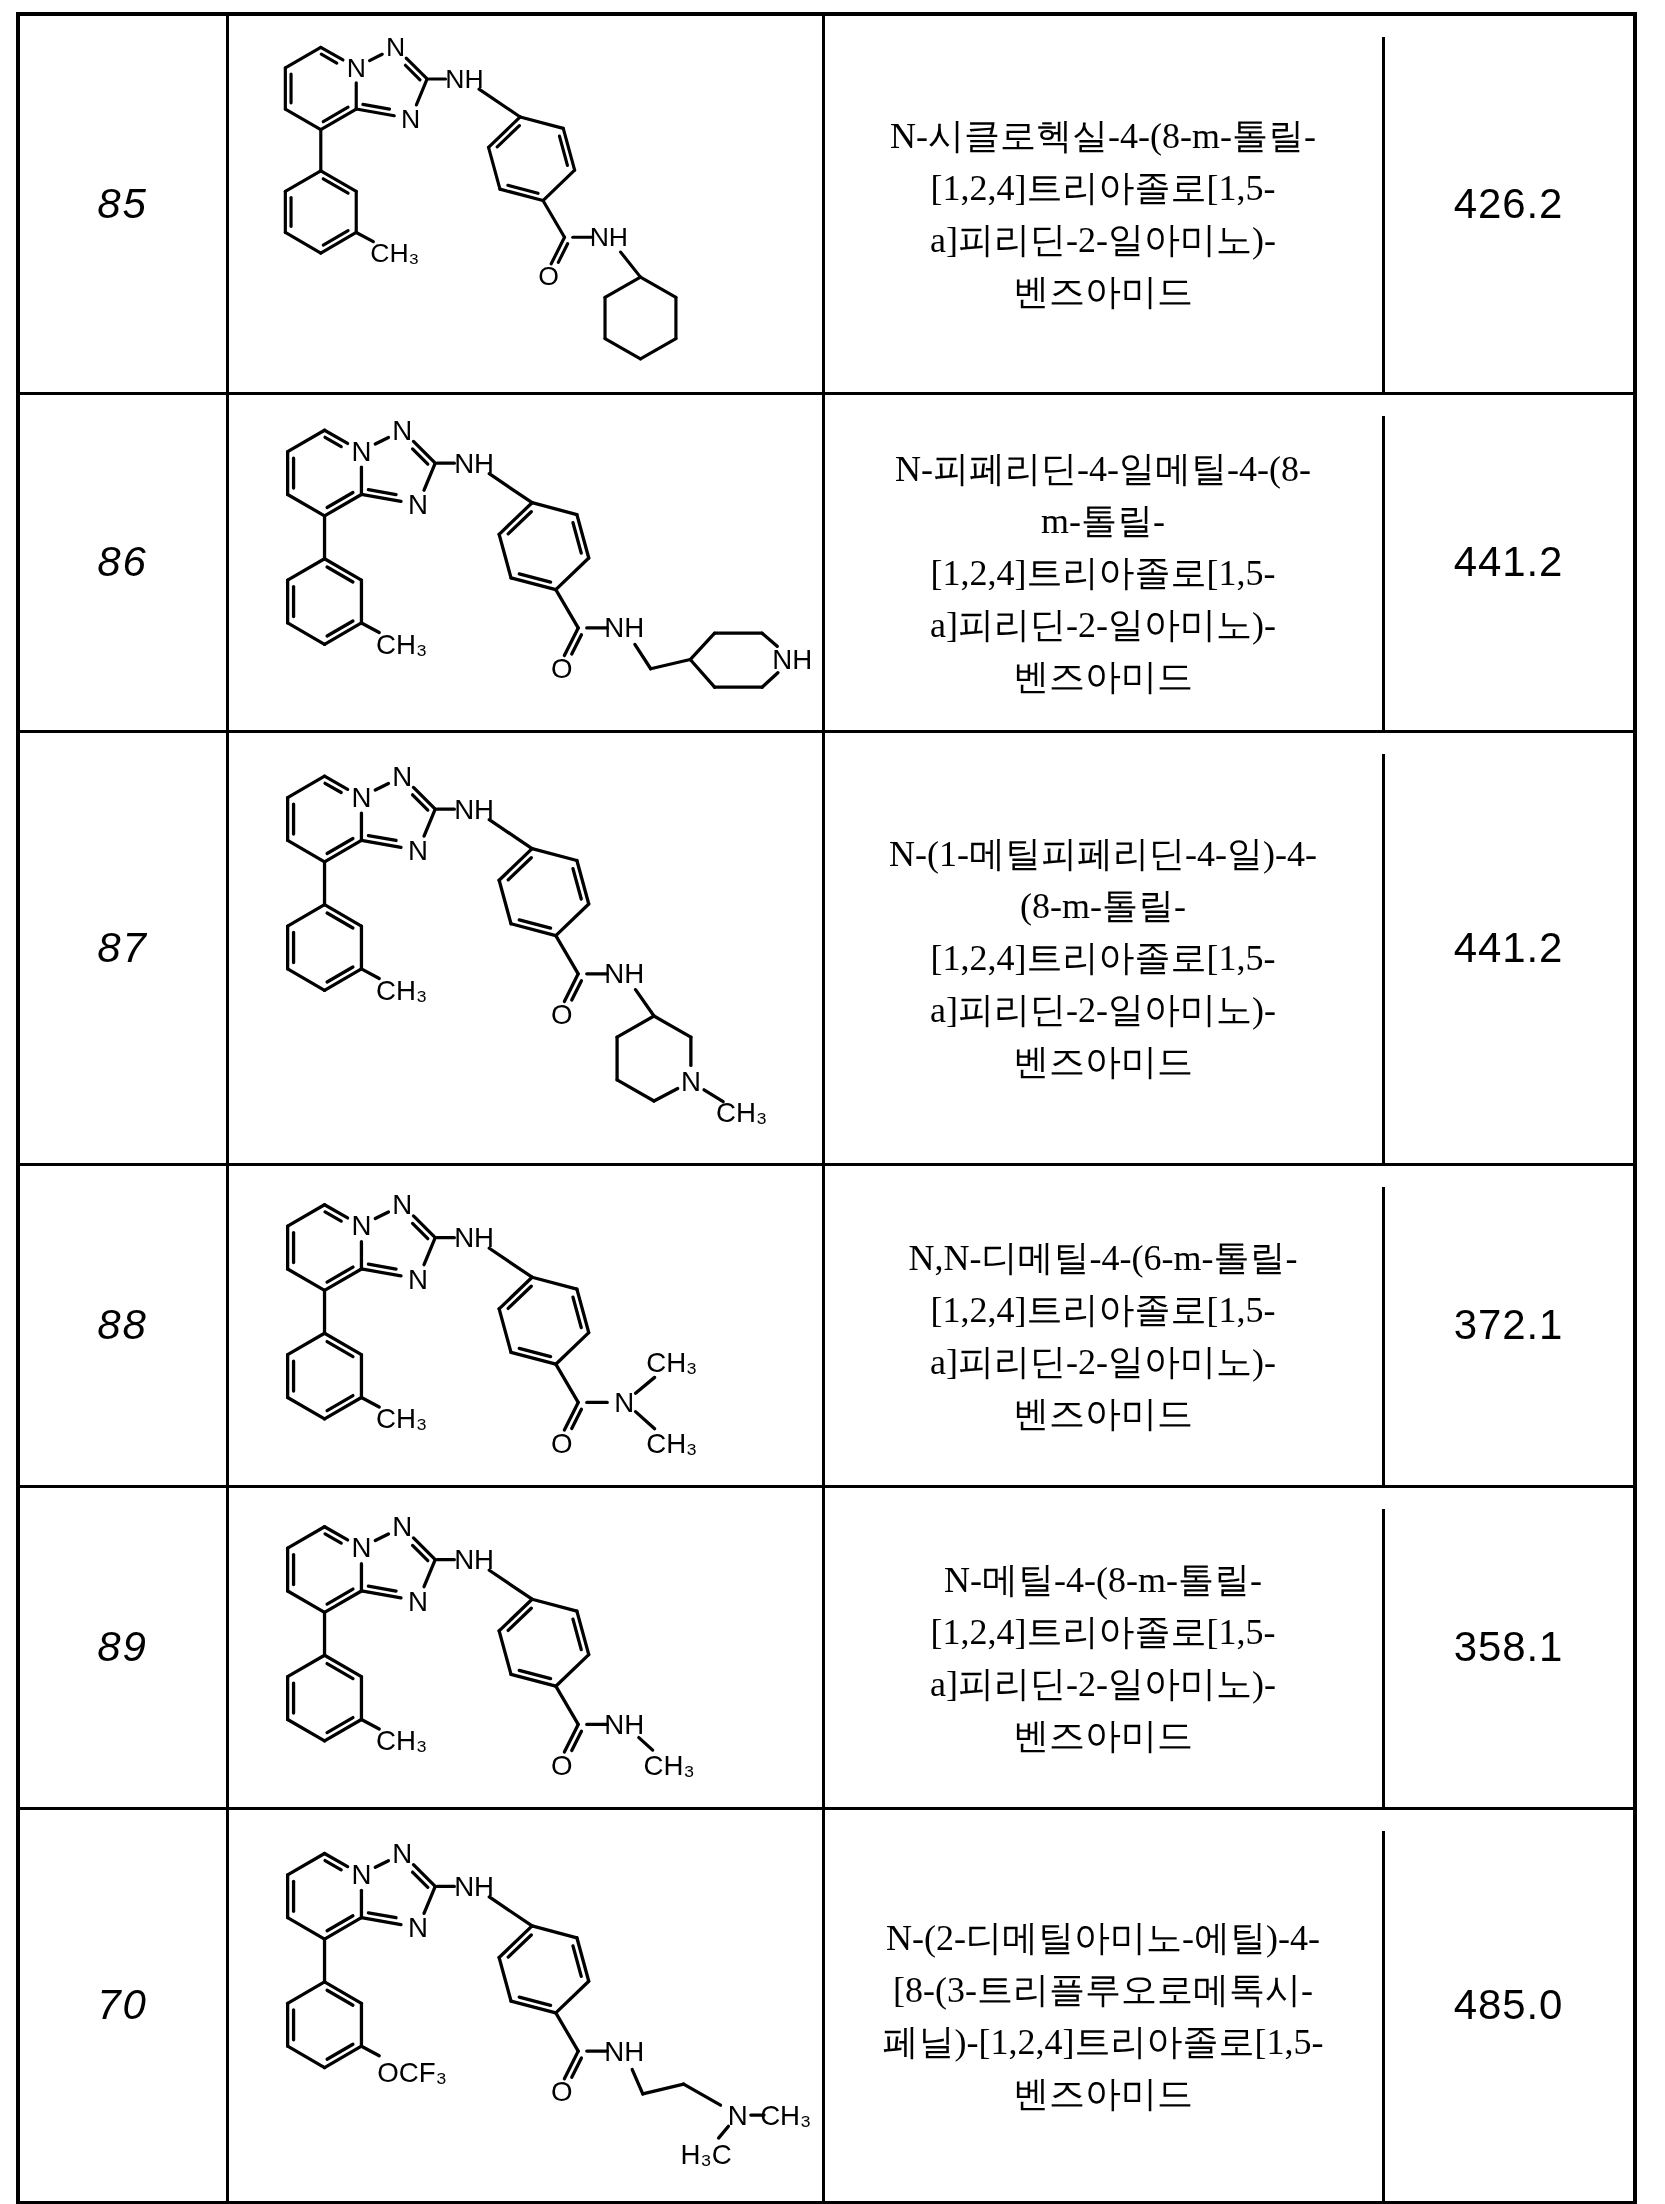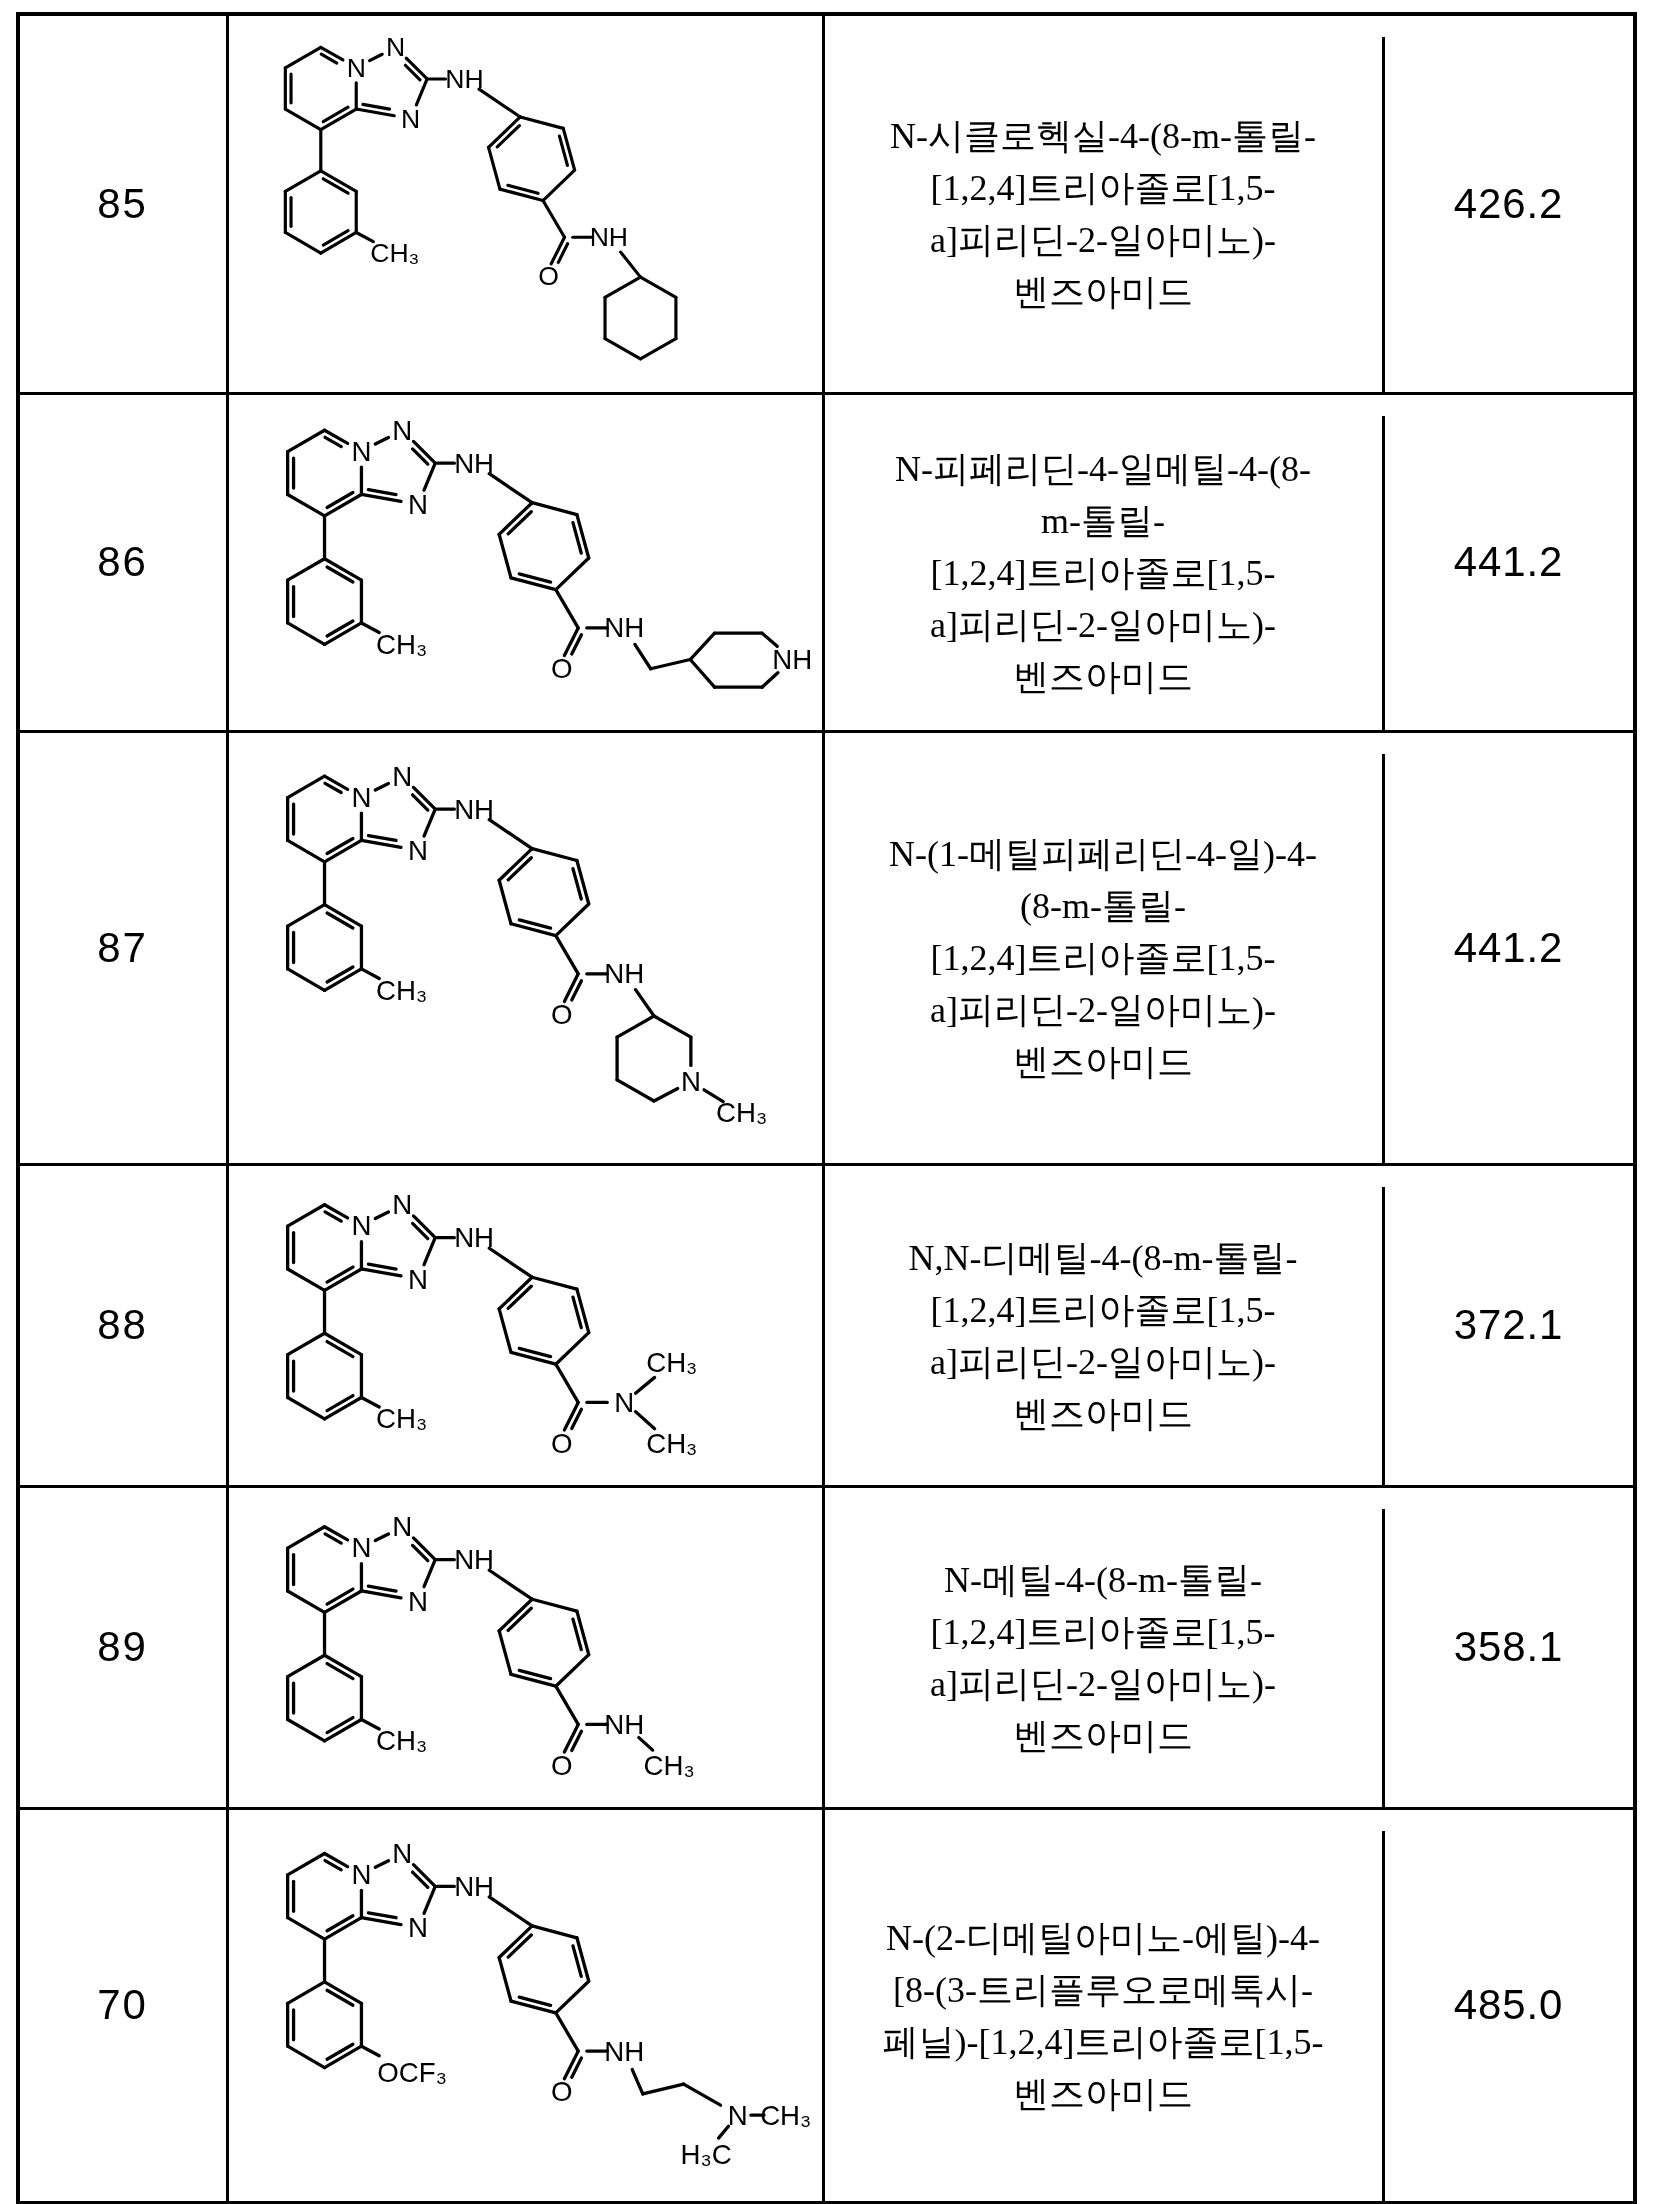--- a/index.html
+++ b/index.html
@@ -6,21 +6,21 @@
   .page{position:relative;width:1666px;height:2205px;background:#fff;
         font-family:"Liberation Sans",sans-serif;color:#000;}
   .ctable{position:absolute;left:15.5px;top:11.8px;width:1621px;
           border:4.5px solid #000;box-sizing:border-box;background:#fff;}
   .row{display:grid;grid-template-columns:209px 596px 560px 1fr;
        border-bottom:3.6px solid #000;}
   .row:last-child{border-bottom:none;}
   .cell{box-sizing:border-box;display:flex;align-items:center;justify-content:center;
         overflow:hidden;}
   .c-no,.c-struct,.c-name{border-right:3.6px solid #000;}
-  .c-no span{font-size:42px;letter-spacing:1.8px;}
+  .c-no span{font-size:42px;letter-spacing:1.8px;font-style:italic;}
   .c-val span{font-size:42px;letter-spacing:0.9px;}
   .c-name{padding:5.5px 9px;margin-top:21px;}
   .nm{font-family:"Liberation Serif",serif;font-size:36px;line-height:52px;
       text-align:center;width:100%;}
   .c-struct svg{display:block;}
   svg line{stroke:#000;stroke-width:5;stroke-linecap:round;}
   svg text{font-family:"Liberation Sans",sans-serif;font-size:42px;fill:#000;}
 </style>
 </head>
 <body>
@@ -322,21 +322,21 @@
               <text x="505" y="412" text-anchor="middle" dominant-baseline="central">O</text>
               <text x="600" y="350" text-anchor="middle" dominant-baseline="central">N</text>
               <text x="262" y="375" text-anchor="middle" dominant-baseline="central">CH₃</text>
               <text x="672" y="290" text-anchor="middle" dominant-baseline="central">CH₃</text>
               <text x="672" y="412" text-anchor="middle" dominant-baseline="central">CH₃</text>
             </g>
           </svg>
         </div>
         <div class="cell c-name">
           <div class="nm">
-            <div>N,N-디메틸-4-(8-m-톨릴-</div>
+            <div>N,N-디메틸-4-(6-m-톨릴-</div>
             <div>[1,2,4]트리아졸로[1,5-</div>
             <div>a]피리딘-2-일아미노)-</div>
             <div>벤즈아미드</div>
           </div>
         </div>
         <div class="cell c-val">
           <span>372.1</span>
         </div>
       </div>
       <div class="row" style="height: 319px;">

